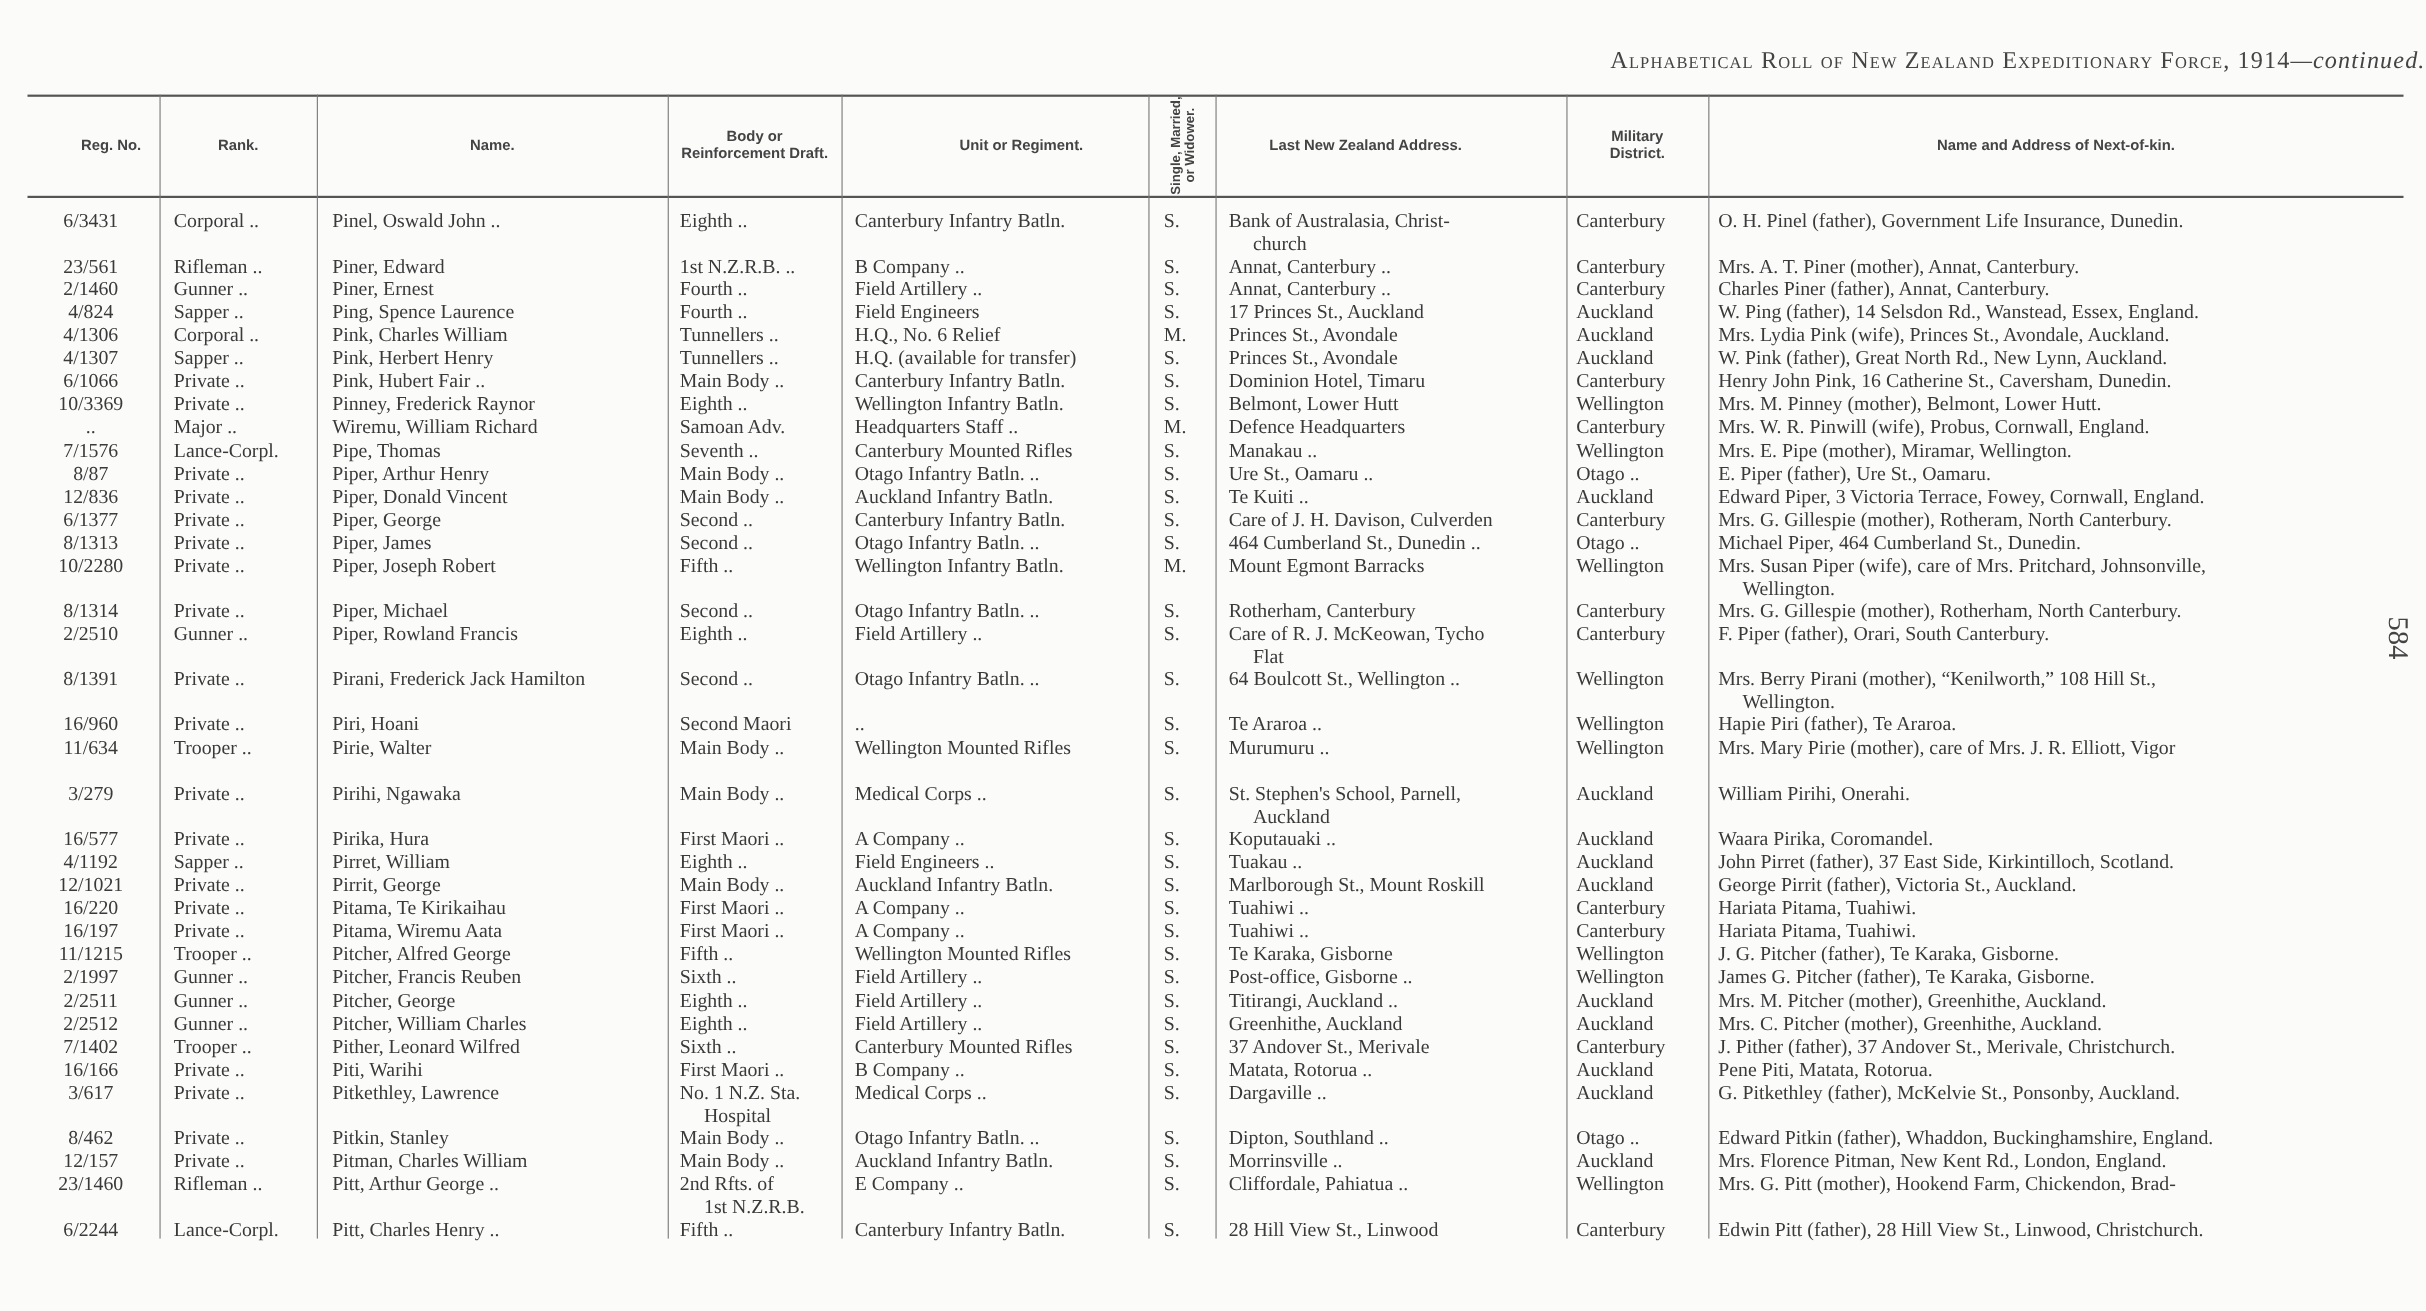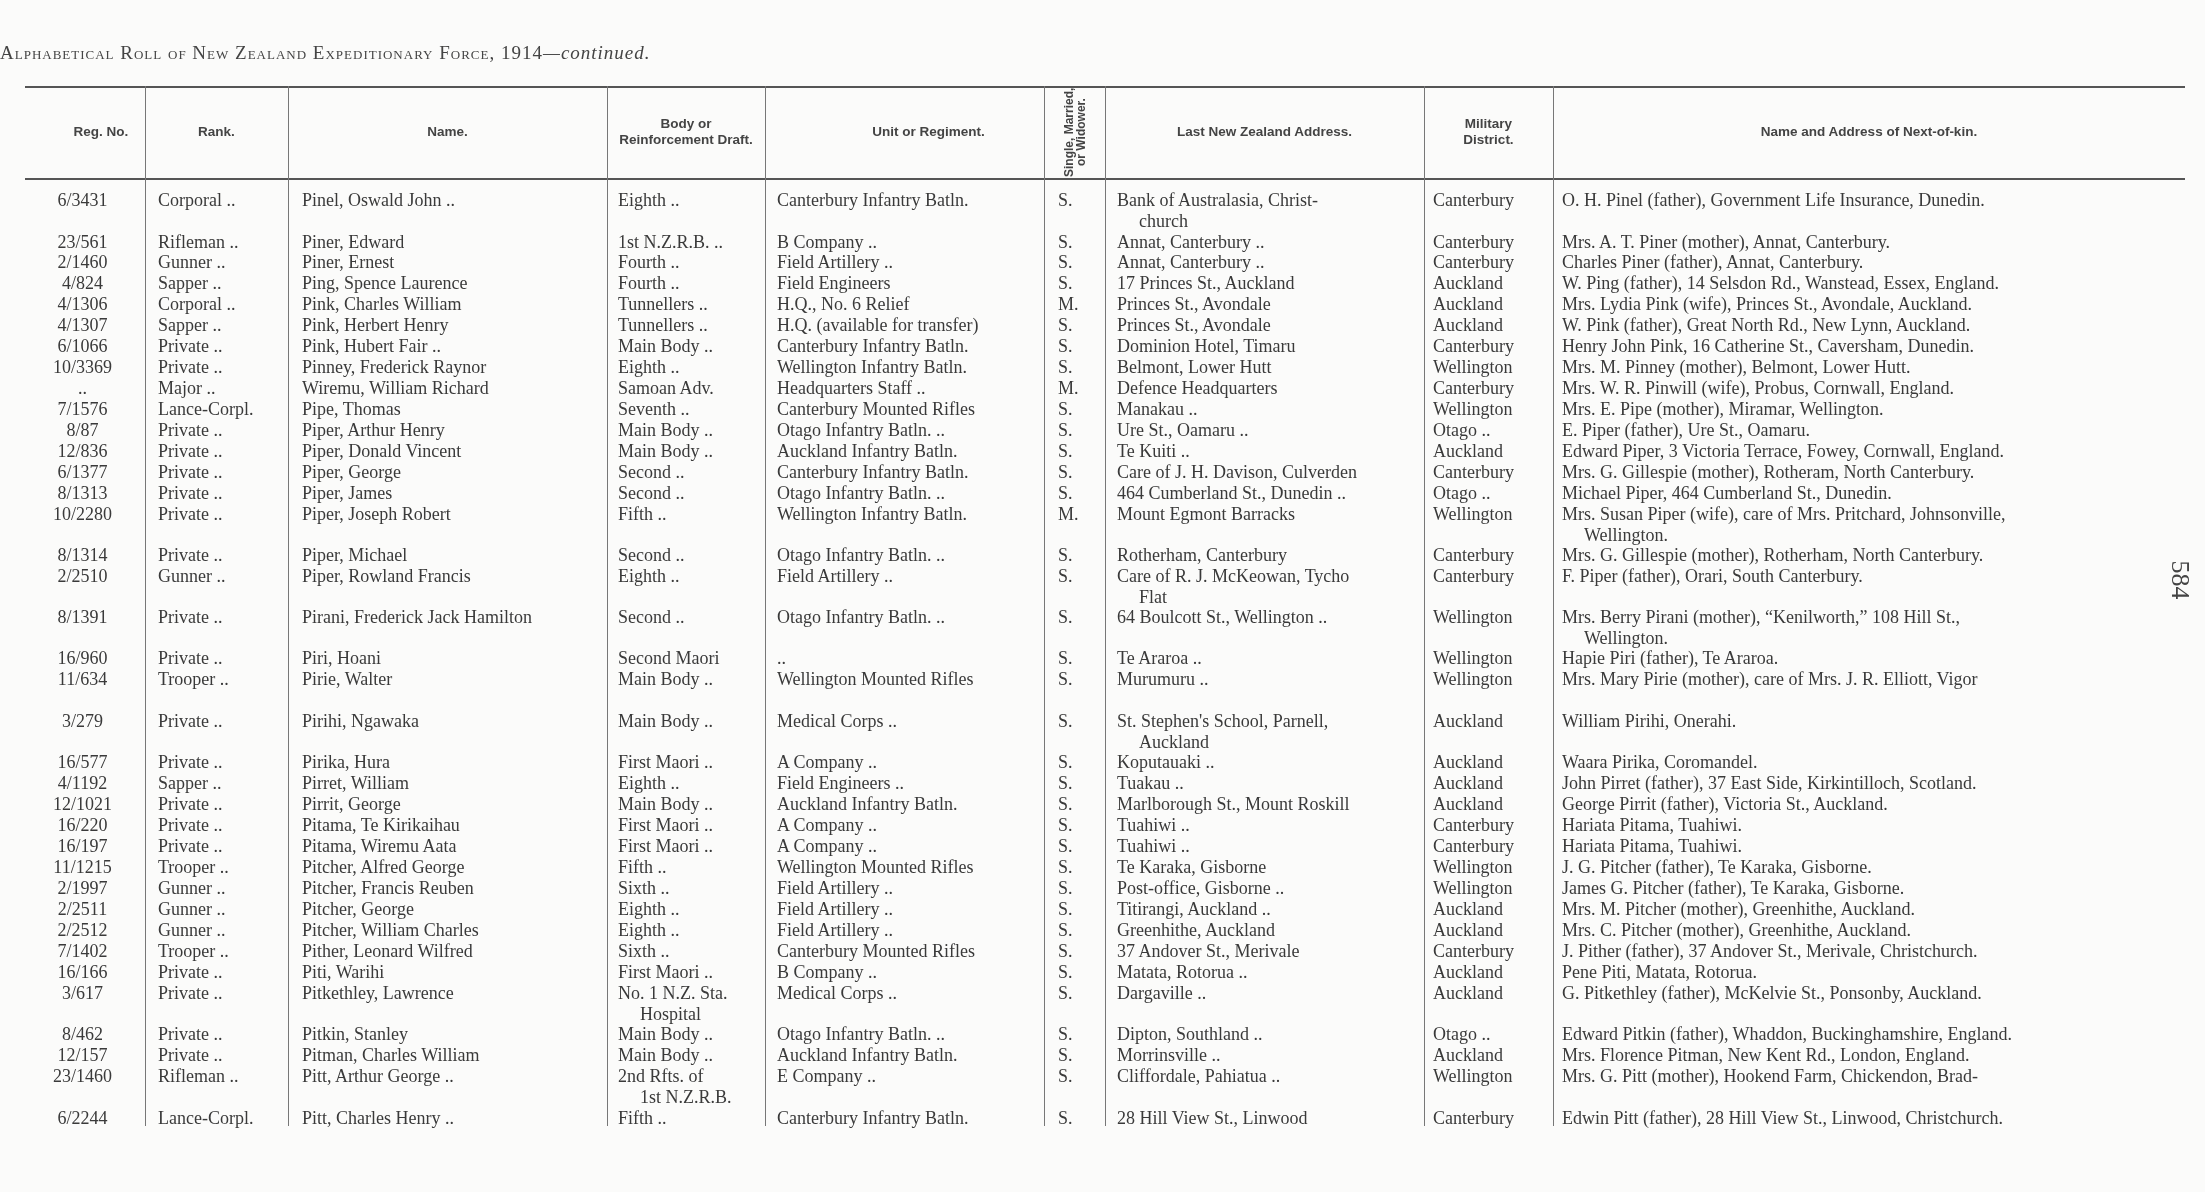--- a/index.html
+++ b/index.html
@@ -1,19 +1,19 @@
 <!DOCTYPE html>
 <html><head>
 <meta charset="utf-8">
 <style>
   html, body { margin: 0; padding: 0; background: #fbfbfa; }
   body { width: 2205px; height: 1192px; position: relative; overflow: hidden;
          font-family: "Liberation Serif", "DejaVu Serif", serif; color: #3a3a3a; }
-  .title { position: absolute; top: 42px; left: 0; width: 2205px; text-align: left;
-           font-size: 19px; letter-spacing: 1px; color: #444; }
+  .title { position: absolute; top: 42px; left: 0; width: 2205px; text-align: right;
+           font-size: 22px; letter-spacing: 1px; color: #444; }
   .title .sc { font-variant: small-caps; }
   .title i { font-style: italic; }
   .table { position: absolute; left: 25px; top: 86px; width: 2160px; }
   .hline { position: absolute; height: 2px; background: #555; left: 0; width: 2160px; }
   .vline { position: absolute; width: 1px; background: #777; }
   .hdr { position: absolute; top: 0; height: 92px; display: flex; align-items: center; justify-content: center;
          text-align: center; font-size: 13.5px; font-weight: bold; color: #444; line-height: 1.15;
          font-family: "Liberation Sans", "DejaVu Sans", sans-serif; font-stretch: condensed; }
   .hdr.vert span { writing-mode: vertical-rl; transform: rotate(180deg); font-size: 12px; line-height: 1.0; }
   .rows { position: absolute; left: 0; top: 96px; width: 2160px; }
@@ -53,21 +53,21 @@
     </div>
   <div class="hdr" style="left:582px;width:158px;padding:0 10px;box-sizing:border-box;">
       <span>Body or Reinforcement Draft.</span>
     </div>
   <div class="hdr" style="left:740px;width:279px;padding-left:24px;">
       <span>Unit or Regiment.</span>
     </div>
   <div class="hdr vert" style="left:1019px;width:61px;">
       <span>Single, Married, or Widower.</span>
     </div>
-  <div class="hdr" style="left:1080px;width:319px;">
+  <div class="hdr" style="left:1057px;width:319px;">
       <span>Last New Zealand Address.</span>
     </div>
   <div class="hdr" style="left:1399px;width:129px;padding:0 30px;box-sizing:border-box;">
       <span>Military District.</span>
     </div>
   <div class="hdr" style="left:1528px;width:632px;">
       <span>Name and Address of Next-of-kin.</span>
     </div>
 
   <div class="vline" style="left:120px;top:0;height:1040px;"></div>

